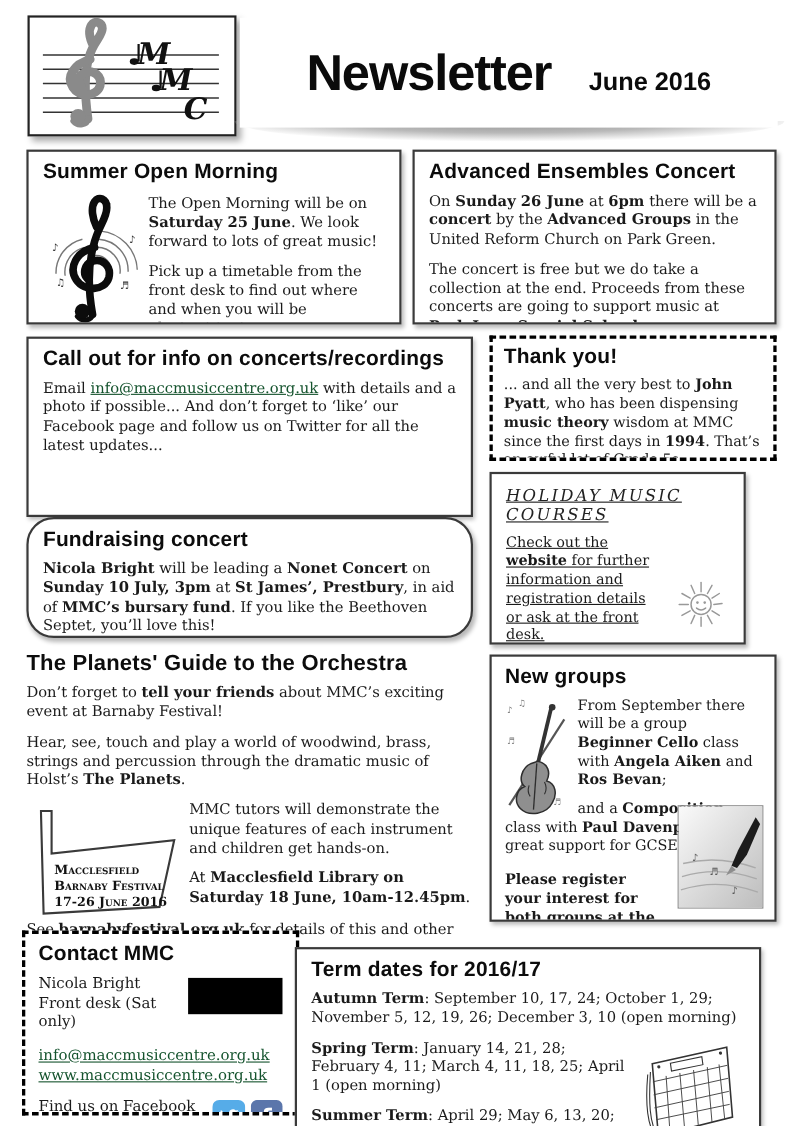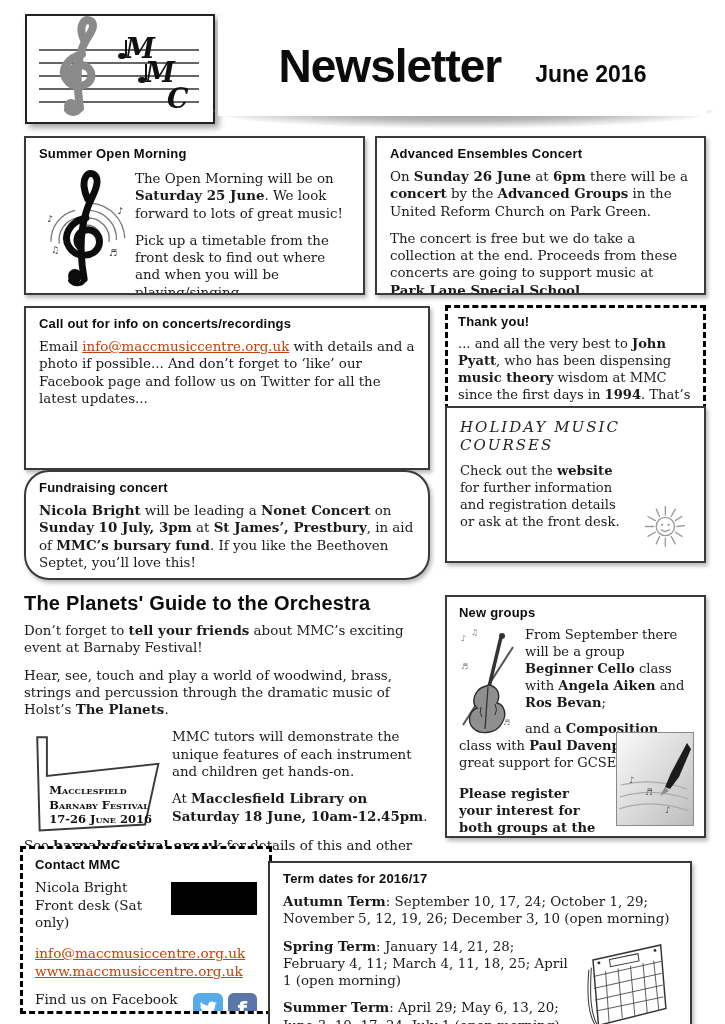--- a/index.html
+++ b/index.html
@@ -2,43 +2,43 @@
 <html><head>
 <meta charset="utf-8">
 <style>
   html,body{margin:0;padding:0;}
   body{width:725px;height:1024px;background:#fff;position:relative;
        font-family:"DejaVu Serif",serif;color:#1a1a1a;overflow:hidden;}
   .box{position:absolute;background:#fff;border:2px solid #3a3a3a;
        box-shadow:2px 3px 4px rgba(0,0,0,.28);padding:8px 13px;box-sizing:border-box;overflow:hidden;}
   .dashed{border:3px dashed #000;box-shadow:none;}
   h2.t{font-family:"Liberation Sans","DejaVu Sans",sans-serif;font-weight:700;
-       font-size:13px;color:#0c0c0c;margin:0 0 7px 0;letter-spacing:.2px;}
+       font-size:19px;color:#0c0c0c;margin:0 0 7px 0;letter-spacing:.2px;}
   p{margin:0 0 10px 0;font-size:13.4px;line-height:1.29;}
   .small p{font-size:13.1px;}
   .b{font-weight:700;}
-  .lnk{color:#c2410c;text-decoration:underline;cursor:pointer;}
+  .lnk{color:#14532d;text-decoration:underline;cursor:pointer;}
   
   #logo-box{position:absolute;left:25px;top:14px;width:186px;height:106px;background:#fff;
             border:2px solid #222;box-shadow:4px 4px 6px rgba(0,0,0,.35);}
   #header-shadow{position:absolute;left:213px;top:110px;width:500px;height:20px;
             background:radial-gradient(ellipse 70% 120% at 50% 0%,#8e8e8e 0%,#b9b9b9 45%,rgba(255,255,255,0) 78%);
             border-radius:0 0 50% 50%/0 0 100% 100%;}
   #header-box{position:absolute;left:218px;top:16px;width:489px;height:100px;background:#fff;
             display:flex;align-items:baseline;justify-content:center;gap:34px;text-align:right;}
   #header-box .big{font-family:"Liberation Sans","DejaVu Sans",sans-serif;font-weight:700;
             font-size:46px;letter-spacing:-1px;color:#0b0b0b;line-height:100px;}
   #header-box .date{font-family:"Liberation Sans","DejaVu Sans",sans-serif;font-weight:700;
             font-size:23px;color:#0b0b0b;}
   
   #summer-box{left:24px;top:136px;width:341px;height:159px;}
   #advanced-box{left:375px;top:136px;width:331px;height:159px;}
   #callout-box{left:24px;top:306px;width:406px;height:164px;}
   #thankyou-box{left:445px;top:305px;width:261px;height:114px;padding:6px 10px;}
-  #holiday-box{left:445px;top:406px;width:261px;height:157px;}
+  #holiday-box{left:445px;top:429px;width:233px;height:157px;text-decoration:underline;}
   #fundraising-box{left:24px;top:470px;width:406px;height:110px;border-radius:25px;}
   #planets-section{position:absolute;left:24px;top:592px;width:412px;height:248px;}
   #newgroups-box{left:445px;top:595px;width:261px;height:243px;padding:8px 12px;}
   #contact-box{left:20px;top:846px;width:252px;height:168px;padding:8px 12px;}
   #terms-box{left:268px;top:845px;width:424px;height:204px;margin-top:16px;}
   .fancy{font-family:"DejaVu Serif",serif;font-style:italic;font-size:15px;letter-spacing:2px;
          color:#222;margin:2px 0 9px 0;font-weight:400;}
   .flexrow{display:flex;}
   .clef-col{width:96px;flex:none;}
   .sun{position:absolute;right:8px;bottom:8px;}

